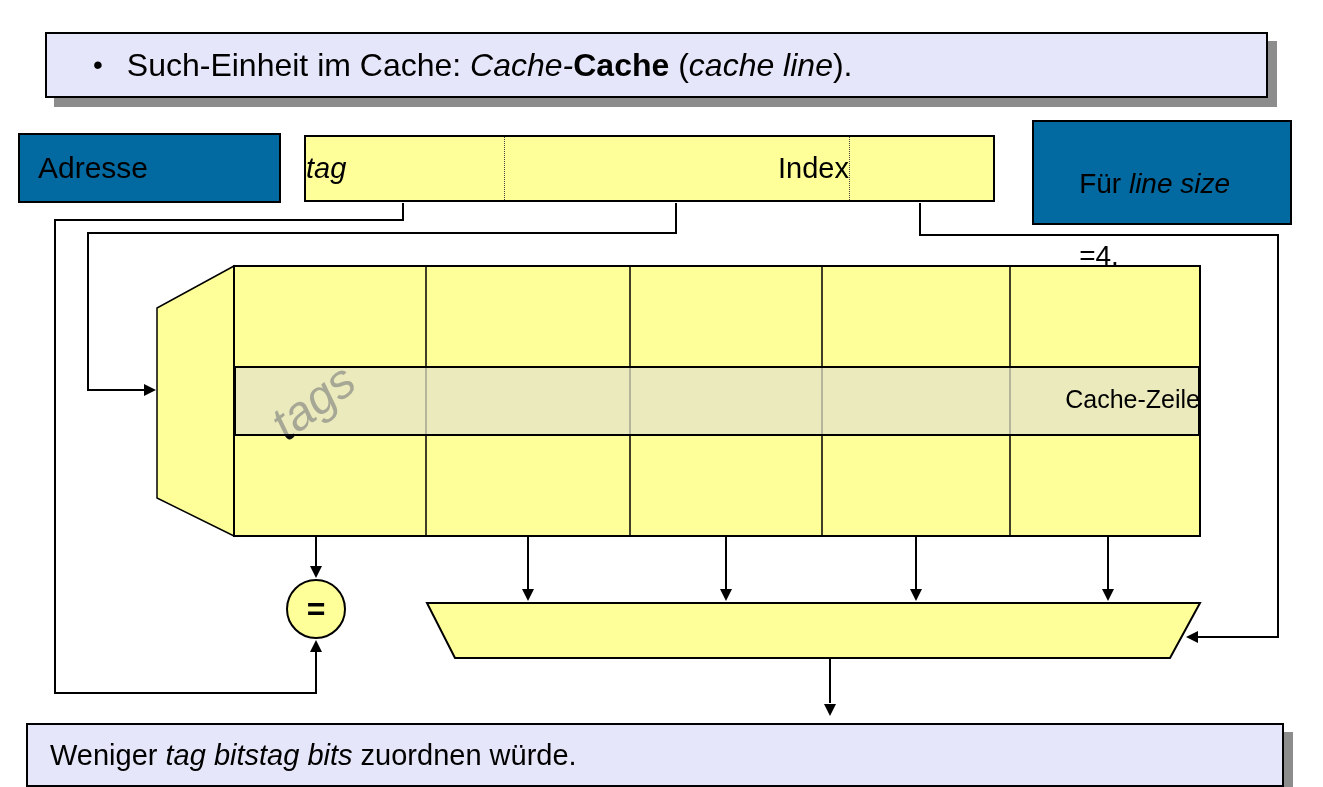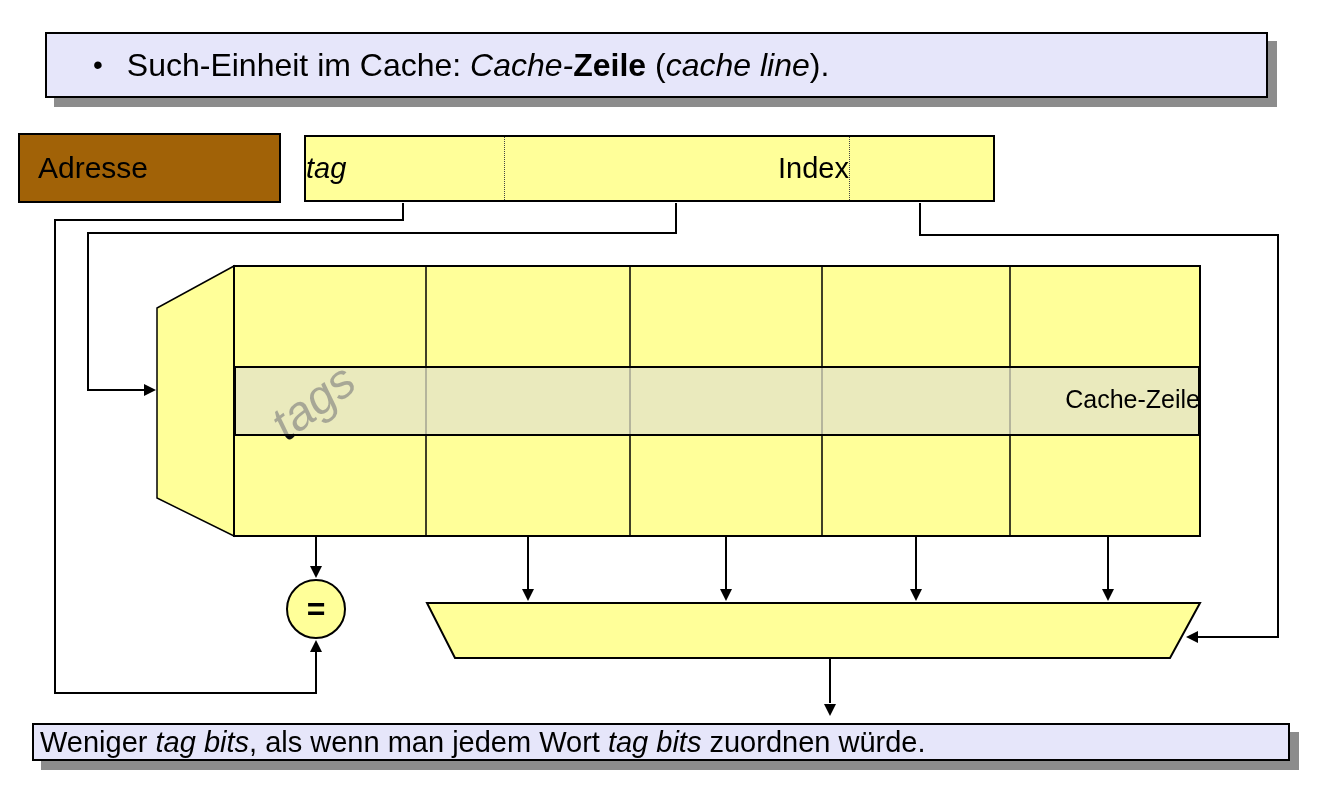--- a/index.html
+++ b/index.html
@@ -3,21 +3,21 @@
 <meta charset="utf-8">
 <style>
   html,body{margin:0;padding:0;background:#ffffff;}
   .slide{
     position:relative;width:1323px;height:787px;background:#ffffff;
     font-family:"Liberation Sans",sans-serif;overflow:hidden;color:#000;
   }
   .box{position:absolute;border:2px solid #000;box-sizing:border-box;}
   .shadowed{box-shadow:9px 9px 0 #8c8c8c;}
   .lavender{background:#e6e6fa;}
-  .peach{background:#a16207;}
+  .peach{background:#0369a1;}
   .yellow{background:#ffff99;}
 
   
   .title-box{left:45px;top:32px;width:1223px;height:66px;display:flex;align-items:center;
     padding-left:46px;font-size:32px;white-space:pre;}
   .title-box .bullet{font-size:28px;margin-right:24px;}
   .bi{font-weight:normal;font-style:italic;}
   .b{font-weight:bold;}
   .i{font-style:italic;}
 
@@ -49,49 +49,53 @@
   .cache-line-row{position:absolute;left:234px;top:366px;width:966px;height:70px;
     background:rgba(226,226,202,0.72);border:2px solid #000;box-sizing:border-box;z-index:3;}
   .cache-line-label{position:absolute;left:234px;top:385px;width:966px;text-align:right;
     font-size:25px;z-index:4;}
 
   
   .equals-label{position:absolute;left:296px;top:591px;width:40px;text-align:center;
     font-size:32px;font-weight:bold;z-index:4;line-height:36px;}
 
   
-  .footer-box{left:32px;top:723px;width:1258px;height:38px;display:flex;align-items:center;
-    padding-left:6px;font-size:29px;white-space:pre;}
+  .footer-box{left:26px;top:723px;width:1258px;height:64px;display:flex;align-items:center;
+    padding-left:22px;font-size:29px;white-space:pre;}
 </style>
 </head>
 <body>
 
 <div class="slide">
 
   <div class="box lavender shadowed title-box">
     <span class="bullet">•</span>
-    <span>Such-Einheit im Cache: </span><span class="bi">Cache-</span><span class="b">Zeile</span><span> (</span><span class="bi">cache line</span><span>).</span>
+    <span>Such-Einheit im Cache: </span><span class="bi">Cache-</span><span class="b">Cache</span><span> (</span><span class="bi">cache line</span><span>).</span>
   </div>
 
   <div class="box peach adresse-box">
     <span>Adresse</span>
   </div>
 
   <div class="box yellow addr-field">
     <div class="addr-sec tag-sec">
       <span>tag</span>
     </div>
     <div class="addr-sec index-sec">
       <span>Index</span>
     </div>
     <div class="addr-sec offset-sec">
       <span></span>
     </div>
   </div>
 
+  <div class="box peach fuer-box">
+    <span>Für </span><span class="i">line size</span><br>
+    <span>=4.</span>
+  </div>
 
   <svg class="diagram-svg" width="1323" height="787" viewBox="0 0 1323 787">
 
     <path d="M234,266 L157,308 L157,498 L234,536 Z" fill="#ffff99" stroke="#000" stroke-width="1.5"></path>
 
     <rect x="234" y="266" width="966" height="270" fill="#ffff99" stroke="#000" stroke-width="2"></rect>
     <g stroke="#000" stroke-width="1.5">
       <line x1="426" y1="267" x2="426" y2="535"></line>
       <line x1="630" y1="267" x2="630" y2="535"></line>
       <line x1="822" y1="267" x2="822" y2="535"></line>
@@ -128,16 +132,16 @@
   </svg>
 
   <div class="tags-label">tags</div>
 
   <div class="cache-line-row"></div>
   <div class="cache-line-label">Cache-Zeile</div>
 
   <div class="equals-label">=</div>
 
   <div class="box lavender shadowed footer-box">
-    <span>Weniger </span><span class="i">tag bits</span><span>, als wenn man jedem Wort </span><span class="i">tag bits</span><span> zuordnen würde.</span>
+    <span>Weniger </span><span class="i">tag bits</span><span class="i">tag bits</span><span> zuordnen würde.</span>
   </div>
 
 </div>
 
 </body></html>

